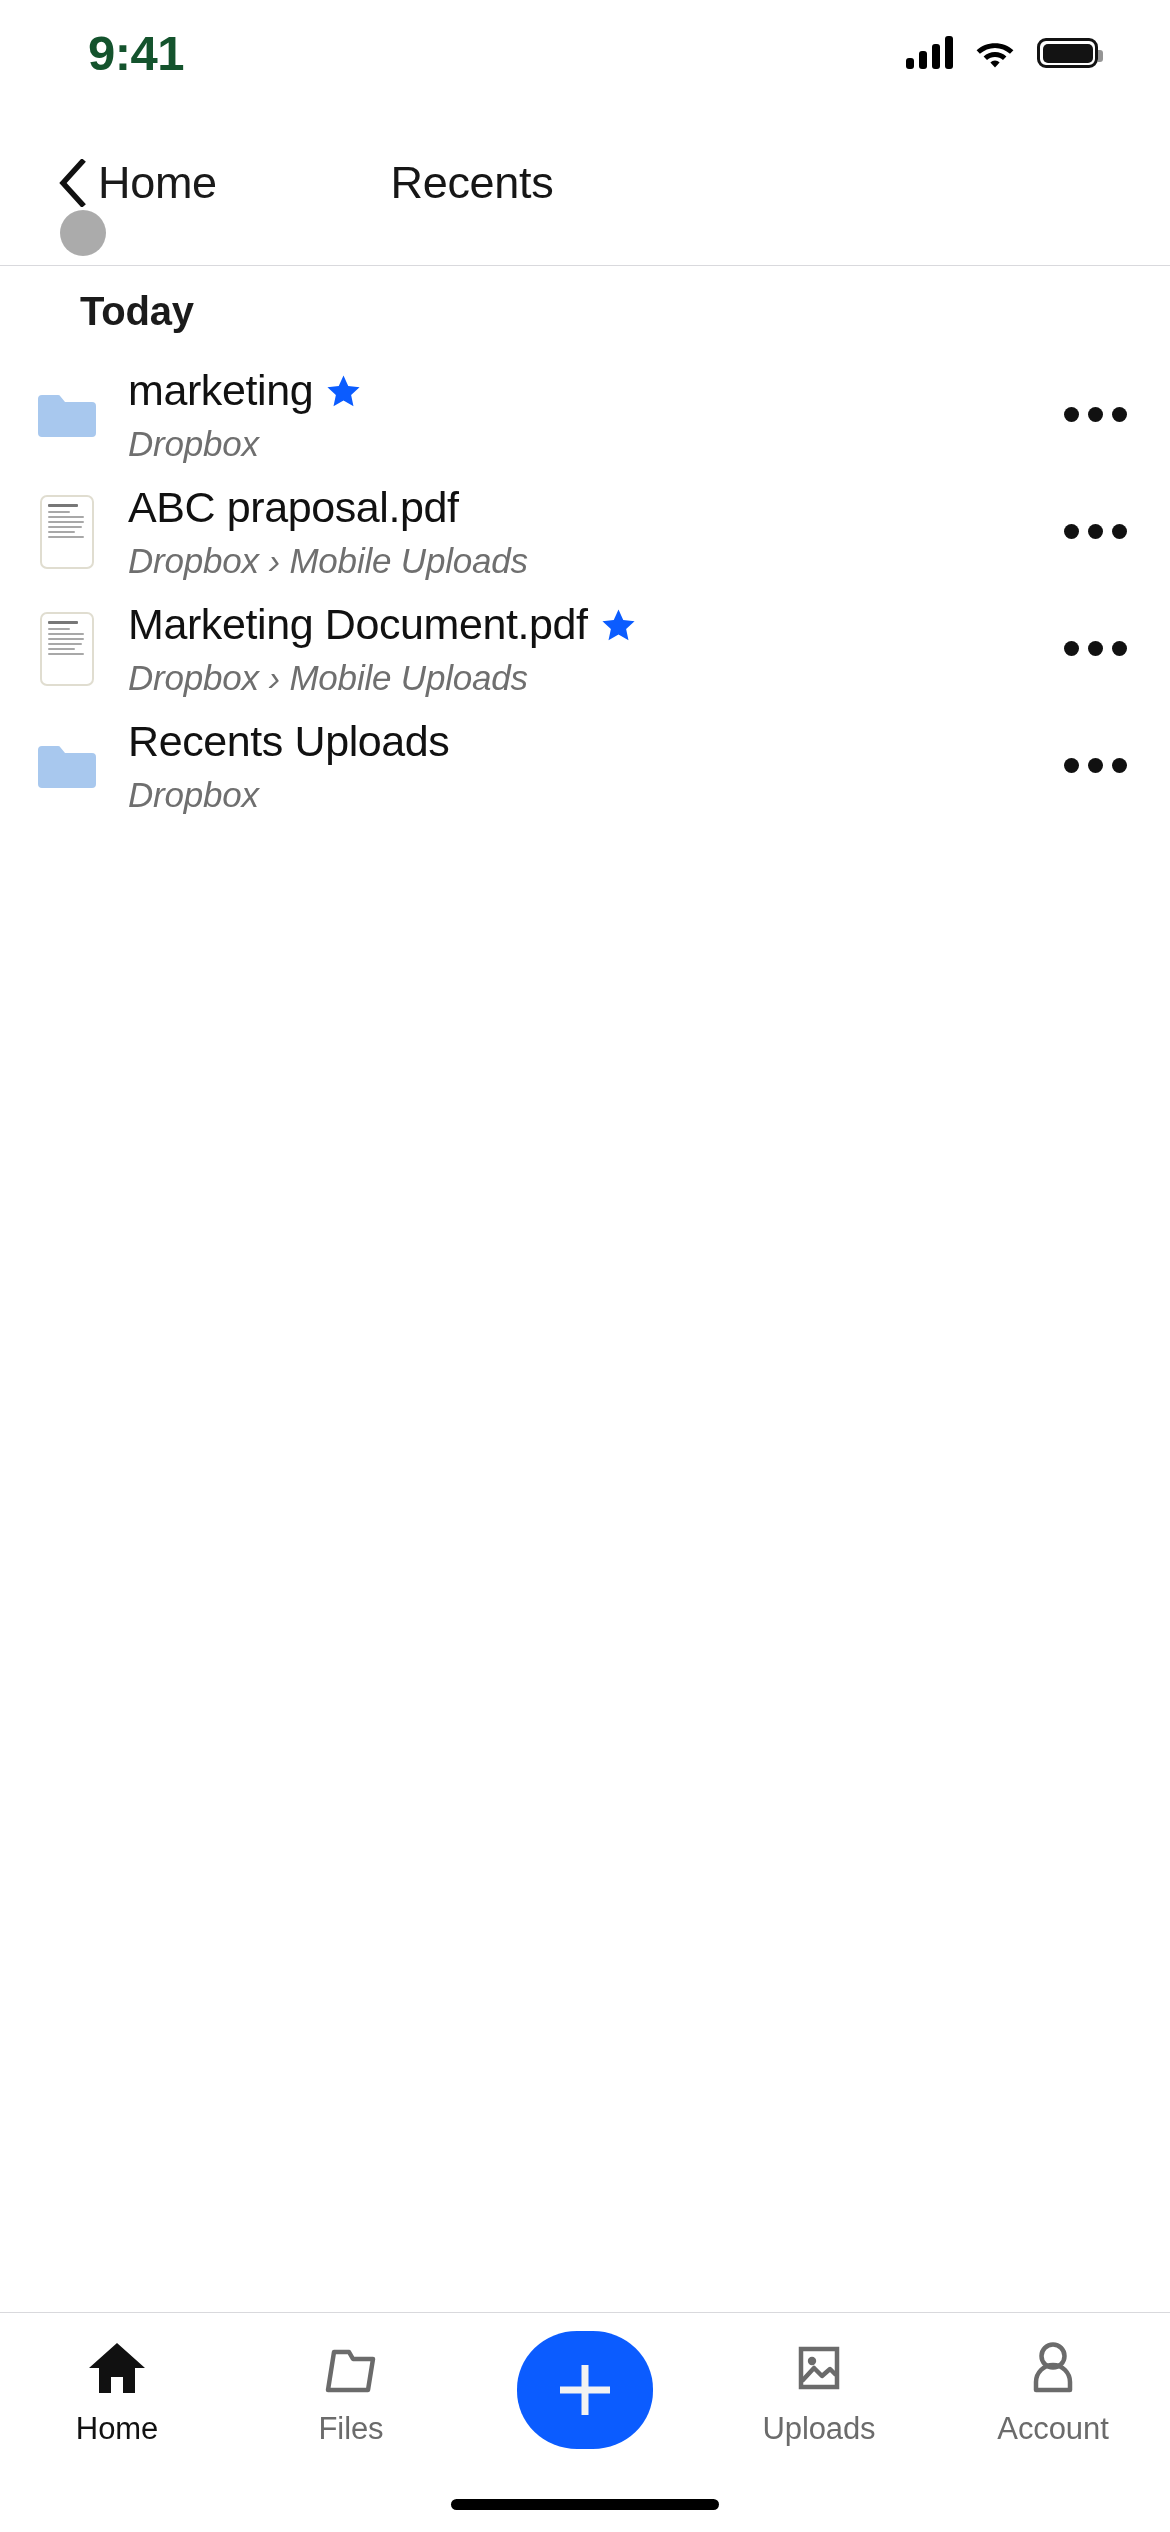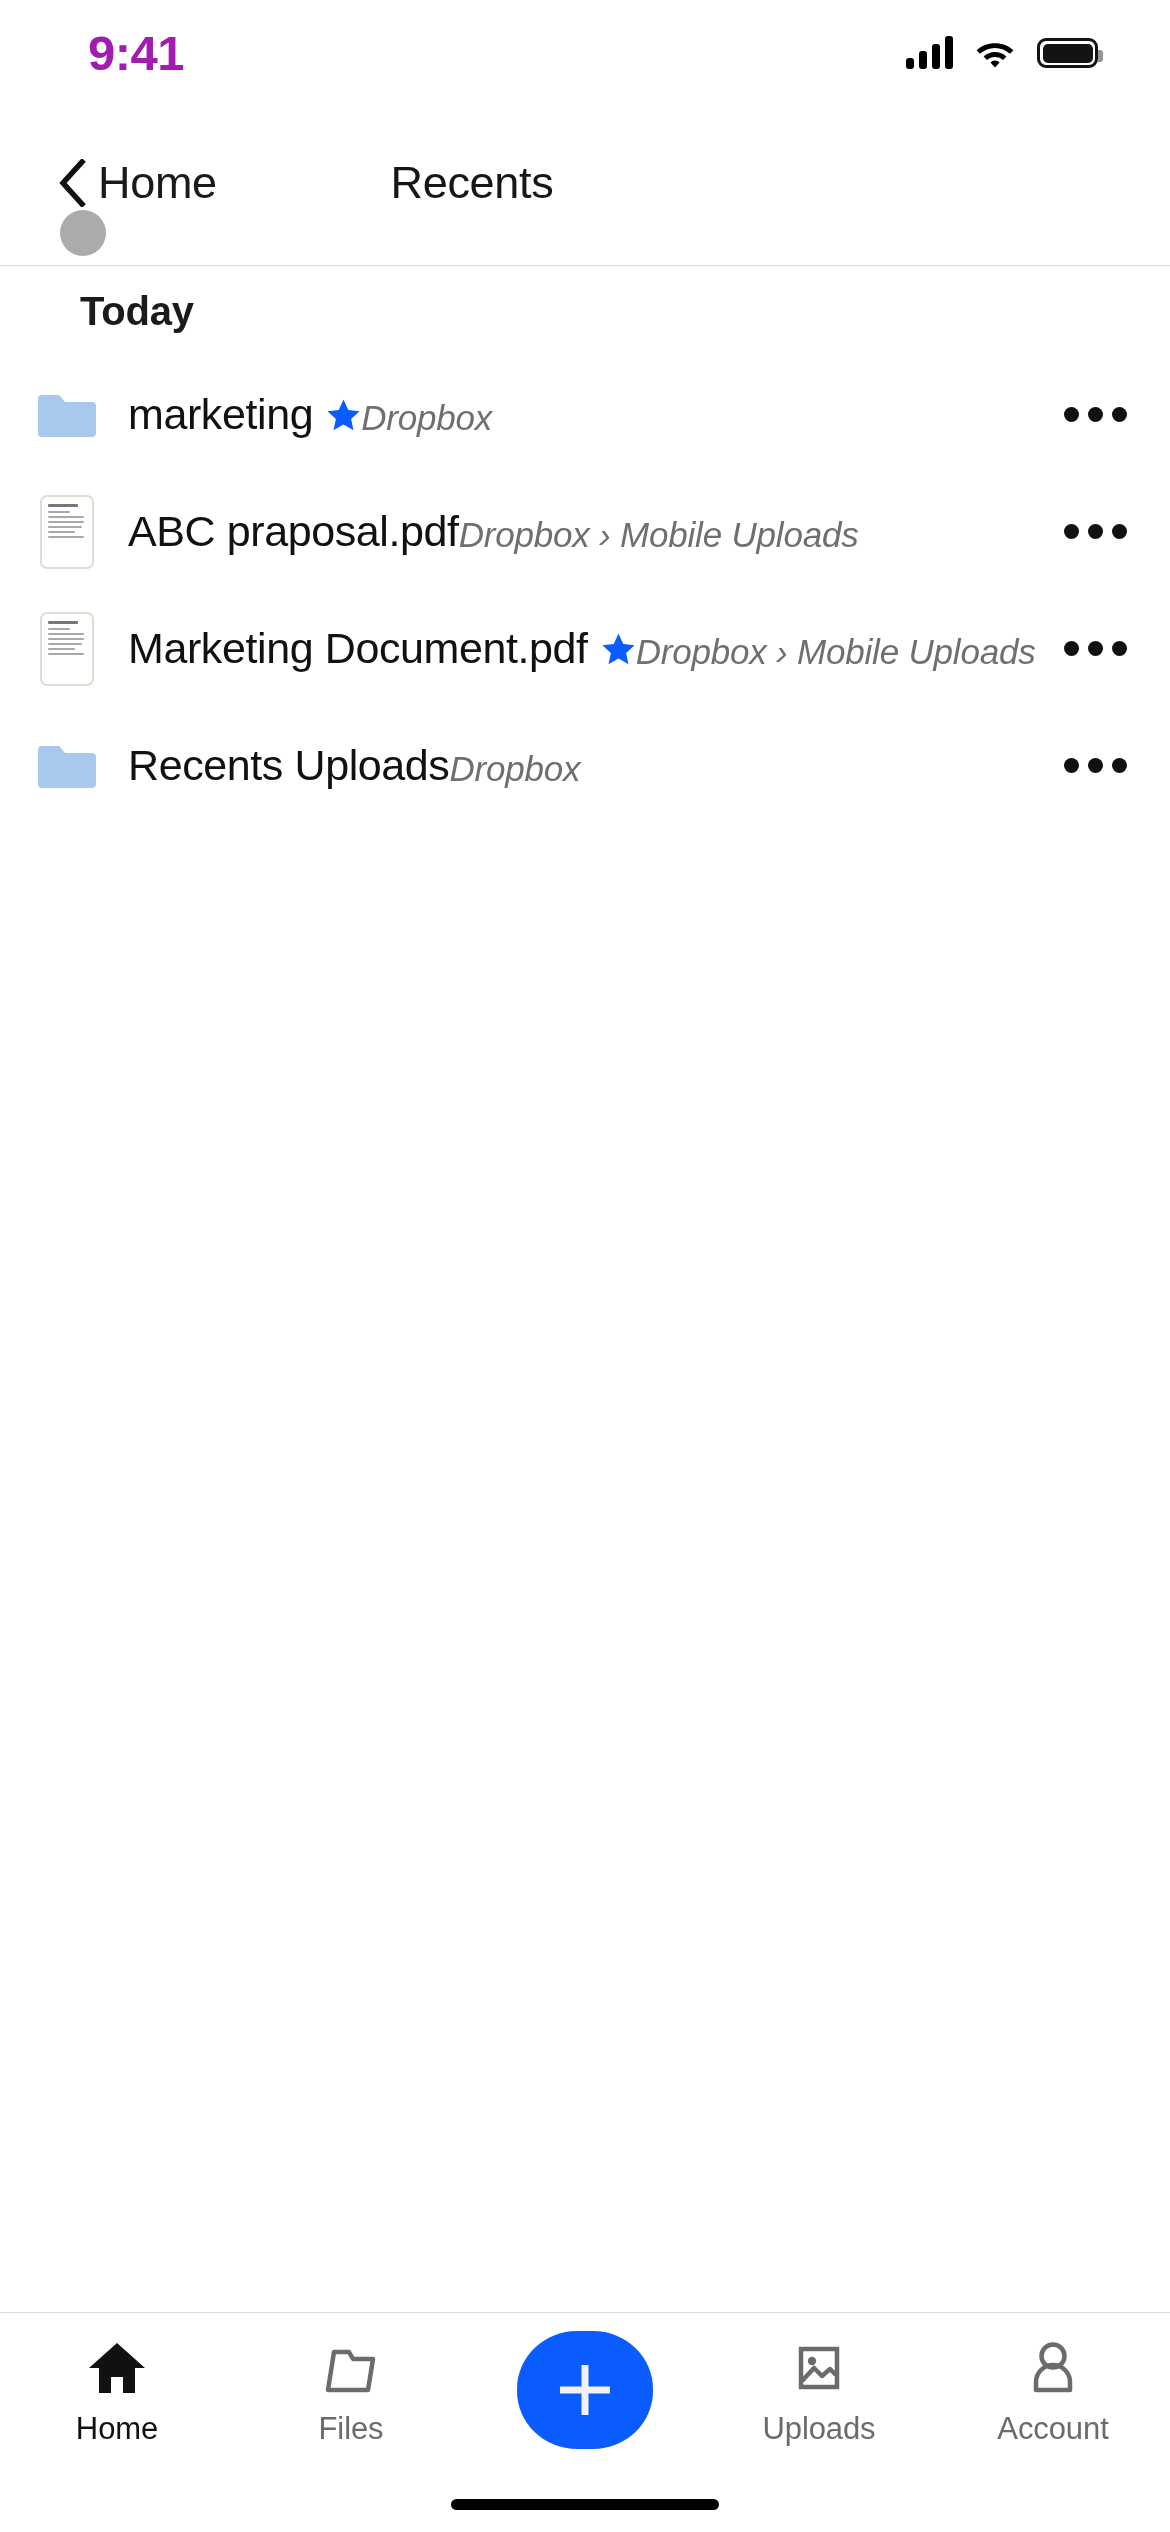--- a/index.html
+++ b/index.html
@@ -12,21 +12,21 @@
   }
   .phone { position:relative; width:1170px; height:2532px; background:#fff; }
 
   
   .statusbar{
     position:absolute; top:0; left:0; width:1170px; height:100px;
     display:flex; align-items:center; justify-content:space-between;
     padding:0 72px 0 88px;
   }
   .status-time{
-    font-size:49px; font-weight:700; color:#a21caf; letter-spacing:-0.5px;
+    font-size:49px; font-weight:700; color:#14532d; letter-spacing:-0.5px;
     line-height:1; margin-top:6px;
   }
   .status-right{ display:flex; align-items:center; gap:22px; margin-top:6px; }
 
   
   .signal{ display:flex; align-items:flex-end; gap:5px; height:32px; }
   .signal i{ display:block; width:8px; background:#000; border-radius:3px; }
   .signal i:nth-child(1){ height:11px; }
   .signal i:nth-child(2){ height:18px; }
   .signal i:nth-child(3){ height:25px; }
@@ -94,21 +94,21 @@
   }
   .pdfthumb .tline{ height:2.4px; background:#a8a8a8; margin-bottom:2.6px; border-radius:1px; }
   .pdfthumb .tline.title{ height:3px; background:#777; width:78%; margin-bottom:4.5px; }
   .pdfthumb .tline.s1{ width:58%; }
   .pdfthumb .tline.s2{ width:96%; }
   .pdfthumb .tline.s3{ width:96%; }
   .pdfthumb .tline.s4{ width:90%; }
   .pdfthumb .tline.s5{ width:70%; }
   .pdfthumb .tline.s6{ width:96%; }
 
-  .row .texts{ flex:1; min-width:0; display:flex; flex-direction:row; justify-content:flex-start; }
+  .row .texts{ flex:1; min-width:0; display:flex; flex-direction:column; justify-content:center; }
   .row .title-line{ display:flex; align-items:center; gap:13px; }
   .row .title{
     font-size:43px; color:#111; font-weight:400; letter-spacing:-0.4px;
     white-space:nowrap; line-height:1.18;
   }
   .star{ width:35px; height:34px; flex:0 0 auto; margin-top:2px; }
   .row .sub{
     font-size:35px; color:#6f6f6f; font-weight:400; letter-spacing:-0.2px;
     margin-top:9px; white-space:nowrap; line-height:1.15;font-style:italic;
   }

